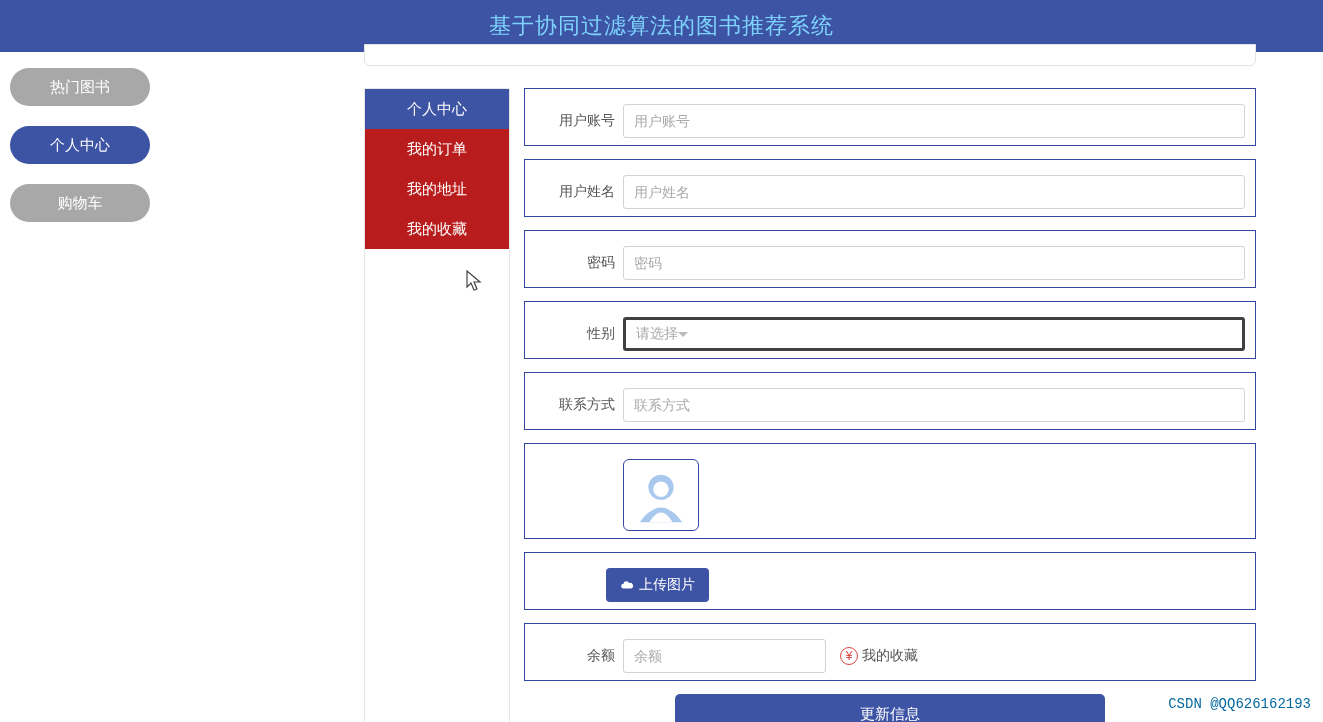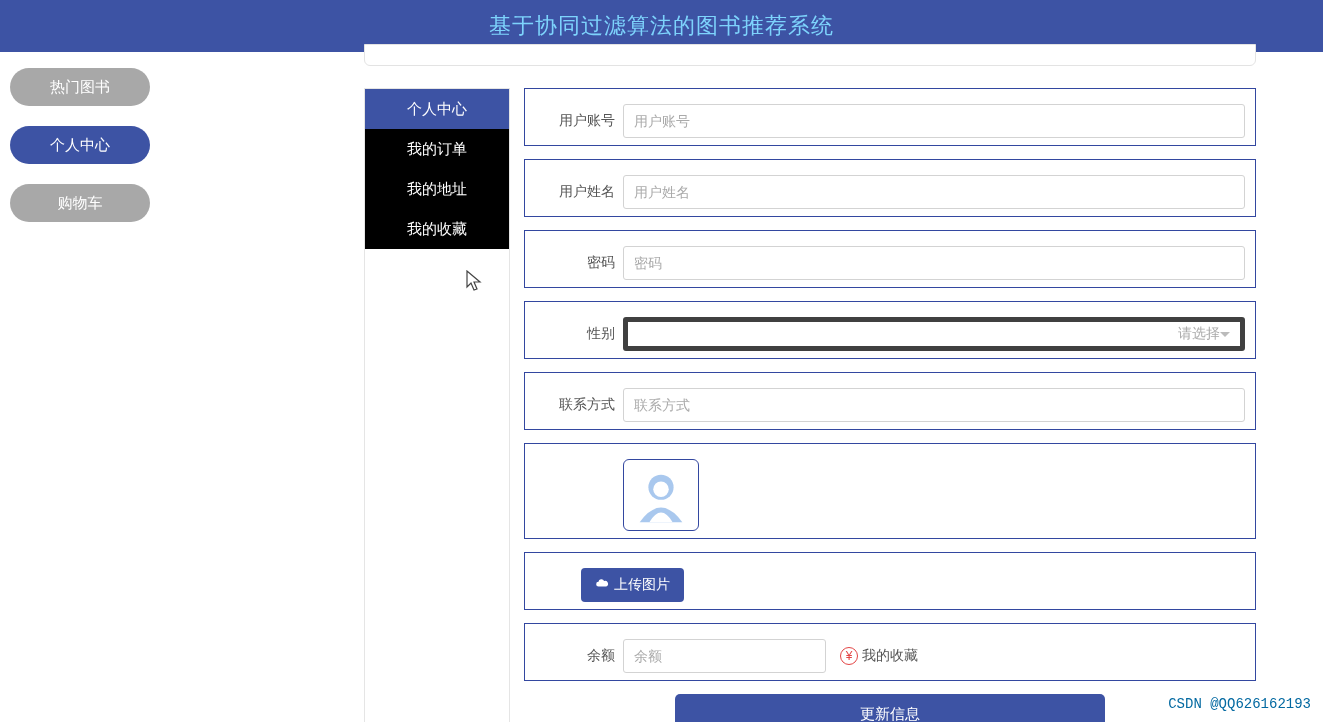--- a/index.html
+++ b/index.html
@@ -64,21 +64,21 @@
     .sub-menu {
       width: 146px;
       border: 1px solid #e5e5e5;
       min-height: 544px;
       background: #fff;
     }
     .sub-menu-item {
       height: 40px;
       line-height: 40px;
       text-align: center;
-      background: #000000;
+      background: #b91c1c;
       color: #fff;
       font-size: 15px;
       cursor: pointer;
     }
     .sub-menu-item.active { background: #3d53a4; }
     
     .form-area {
       flex: 1;
       padding-left: 14px;
     }
@@ -107,54 +107,54 @@
       border-radius: 3px;
       padding: 0 10px;
       font-size: 14px;
       color: #777;
       outline: none;
     }
     .form-input::placeholder { color: #aaa; }
     .select-box {
       flex: 1;
       height: 34px;
-      border: 5px solid #404040;
+      border: 3px solid #404040;
       border-radius: 3px;
       padding: 0 10px;
       font-size: 14px;
       color: #aaa;
       display: flex;
       align-items: center;
-      justify-content: flex-end;
+      justify-content: flex-start;
       cursor: pointer;
     }
     
     .avatar-box {
       width: 76px;
       height: 72px;
       border: 1px solid #3347a0;
       border-radius: 6px;
       display: flex;
       align-items: center;
       justify-content: center;
       margin-left: 98px;
     }
     .avatar-svg { width: 62px; height: 62px; }
     
     .upload-btn {
       display: inline-flex;
-      align-items: flex-start;
+      align-items: center;
       gap: 5px;
       background: #3d53a4;
       color: #fff;
       border: none;
       padding: 8px 14px;
       border-radius: 4px;
       font-size: 14px;
-      margin-left: 56px;
+      margin-left: 81px;
       cursor: pointer;
     }
     
     .balance-row .form-input { flex: 0 0 160px; }
     .recharge {
       margin-left: 14px;
       display: inline-flex;
       align-items: center;
       font-size: 14px;
       color: #555;

